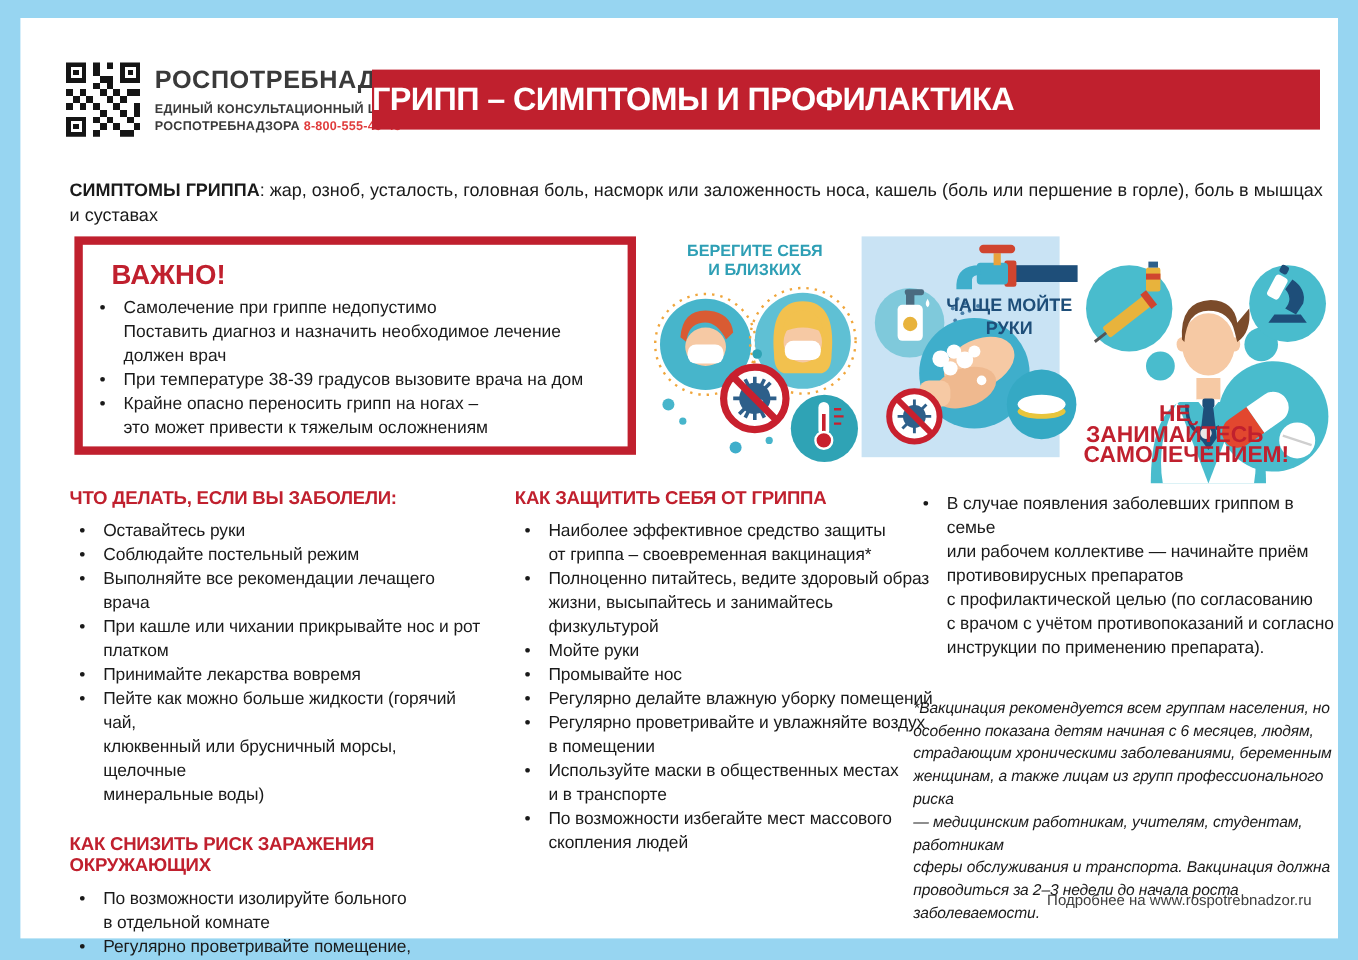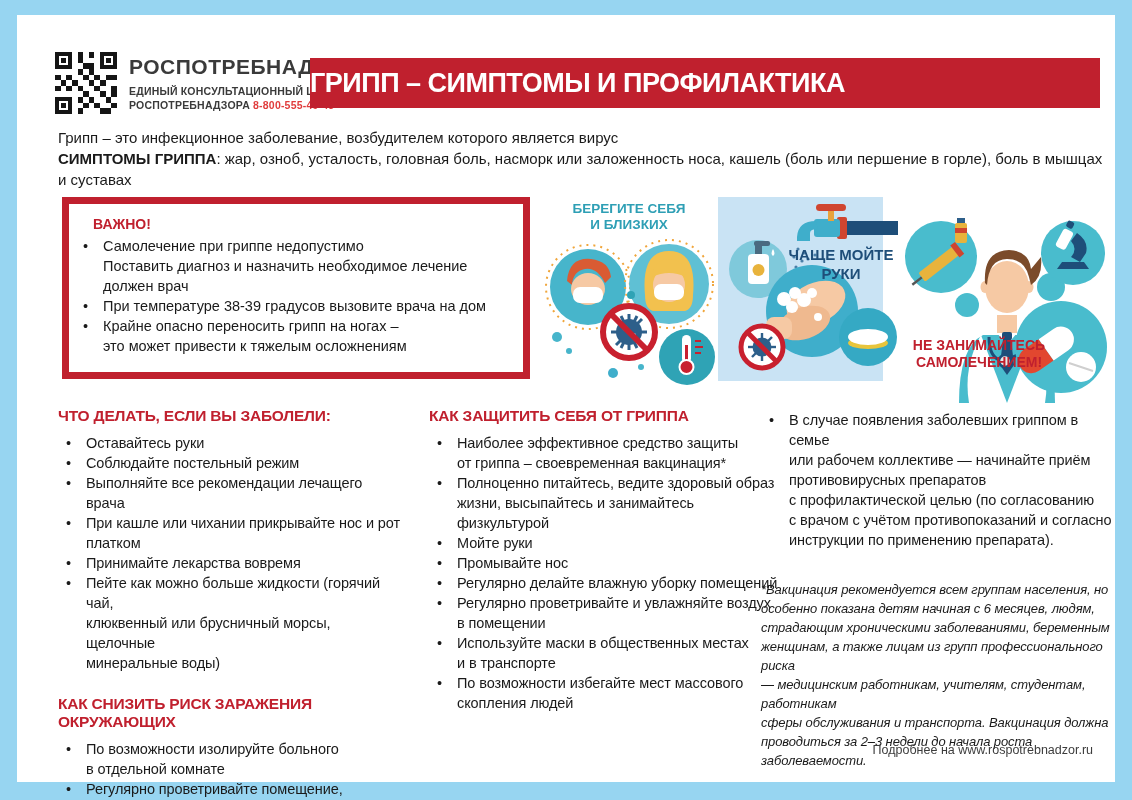--- a/index.html
+++ b/index.html
@@ -14,33 +14,33 @@
   .phone{color:#e03c3c;}
   .banner{position:absolute;left:293px;top:43px;width:790px;height:50px;background:#c0202e;display:flex;align-items:center;justify-content:flex-start;}
   .banner-title{color:#ffffff;font-size:27px;font-weight:bold;letter-spacing:-.5px;white-space:nowrap;}
 
   
   .intro{position:absolute;left:41px;top:112px;width:1048px;font-size:15px;line-height:21px;}
   .intro b{font-weight:bold;}
 
   
   .imp-box{position:absolute;left:45px;top:182px;width:468px;height:182px;border:7px solid #c0202e;box-sizing:border-box;background:#fff;}
-  .imp-title{margin:12px 0 4px 24px;color:#c0202e;font-size:14px;font-weight:bold;}
+  .imp-title{margin:12px 0 4px 24px;color:#c0202e;font-size:23px;font-weight:bold;}
   .imp-list{margin:4px 6px 0 0;padding:0;list-style:none;}
   .imp-list li{position:relative;padding-left:34px;font-size:14.5px;line-height:20px;}
   .imp-list li::before{content:"•";position:absolute;left:14px;top:0;}
 
   
   .care-block{position:absolute;left:524px;top:186px;width:176px;height:200px;}
   .care-caption{position:absolute;left:0;top:0;width:176px;text-align:center;color:#2e9fb5;font-size:13.5px;font-weight:bold;line-height:16px;white-space:pre-line;}
   .care-svg{position:absolute;left:0;top:36px;}
   .wash-panel{position:absolute;left:701px;top:182px;width:165px;height:184px;background:#c9e3f4;}
   .wash-caption{position:absolute;left:64px;top:48px;width:118px;text-align:center;color:#1e4e79;font-size:15px;font-weight:bold;line-height:19px;white-space:pre-line;}
   .doctor-block{position:absolute;left:884px;top:180px;width:212px;height:208px;}
-  .doctor-caption{position:absolute;left:2px;top:142px;width:152px;text-align:center;color:#c0202e;font-size:14px;font-weight:bold;line-height:17px;white-space:pre-line;}
+  .doctor-caption{position:absolute;left:2px;top:142px;width:152px;text-align:center;color:#c0202e;font-size:19px;font-weight:bold;line-height:17px;white-space:pre-line;}
 
   
   .col{position:absolute;top:392px;}
   .col1{left:41px;width:345px;}
   .col2{left:412px;width:350px;}
   .col3{left:744px;top:395px;width:352px;}
   .h-red{color:#c0202e;font-size:15.5px;font-weight:bold;letter-spacing:-.2px;margin:0 0 8px 0;}
   .sec2{margin-top:22px;}
   .blist{margin:0;padding:0;list-style:none;}
   .blist li{position:relative;padding-left:28px;font-size:14.5px;line-height:20px;letter-spacing:-.1px;}
@@ -103,21 +103,21 @@
     <div class="org-sub">
       <span>ЕДИНЫЙ КОНСУЛЬТАЦИОННЫЙ ЦЕНТР</span><br>
       <span>РОСПОТРЕБНАДЗОРА</span>
       <span class="phone">8-800-555-49-43</span>
     </div>
     <div class="banner">
       <span class="banner-title">ГРИПП – СИМПТОМЫ И ПРОФИЛАКТИКА</span>
     </div>
 
     <div class="intro">
-      <span>Грипп – это инфекционное заболевание, возбудителем которого является вирус</span><br>
+      <br>
       <b>СИМПТОМЫ ГРИППА</b><span>: жар, озноб, усталость, головная боль, насморк или заложенность носа, кашель (боль или першение в горле), боль в мышцах и суставах</span>
     </div>
 
     <div class="imp-box">
       <div class="imp-title">ВАЖНО!</div>
       <ul class="imp-list">
           <li><span class="li-text">Самолечение при гриппе недопустимо
 Поставить диагноз и назначить необходимое лечение должен врач</span></li>
           <li><span class="li-text">При температуре 38-39 градусов вызовите врача на дом</span></li>
           <li><span class="li-text">Крайне опасно переносить грипп на ногах –

